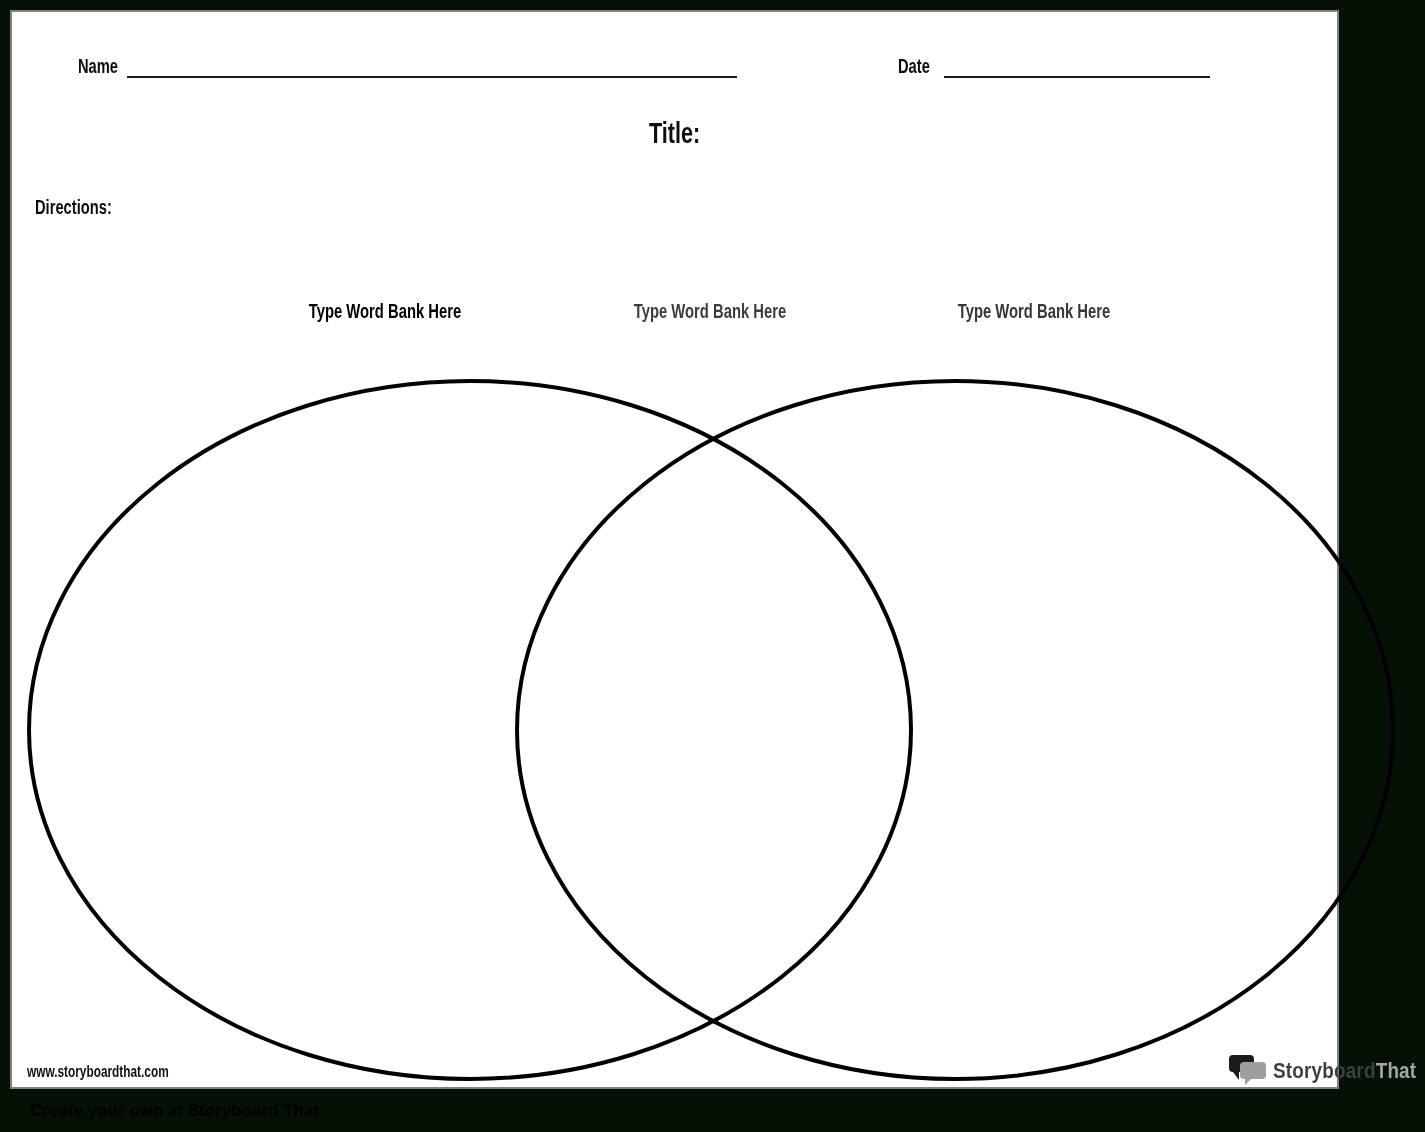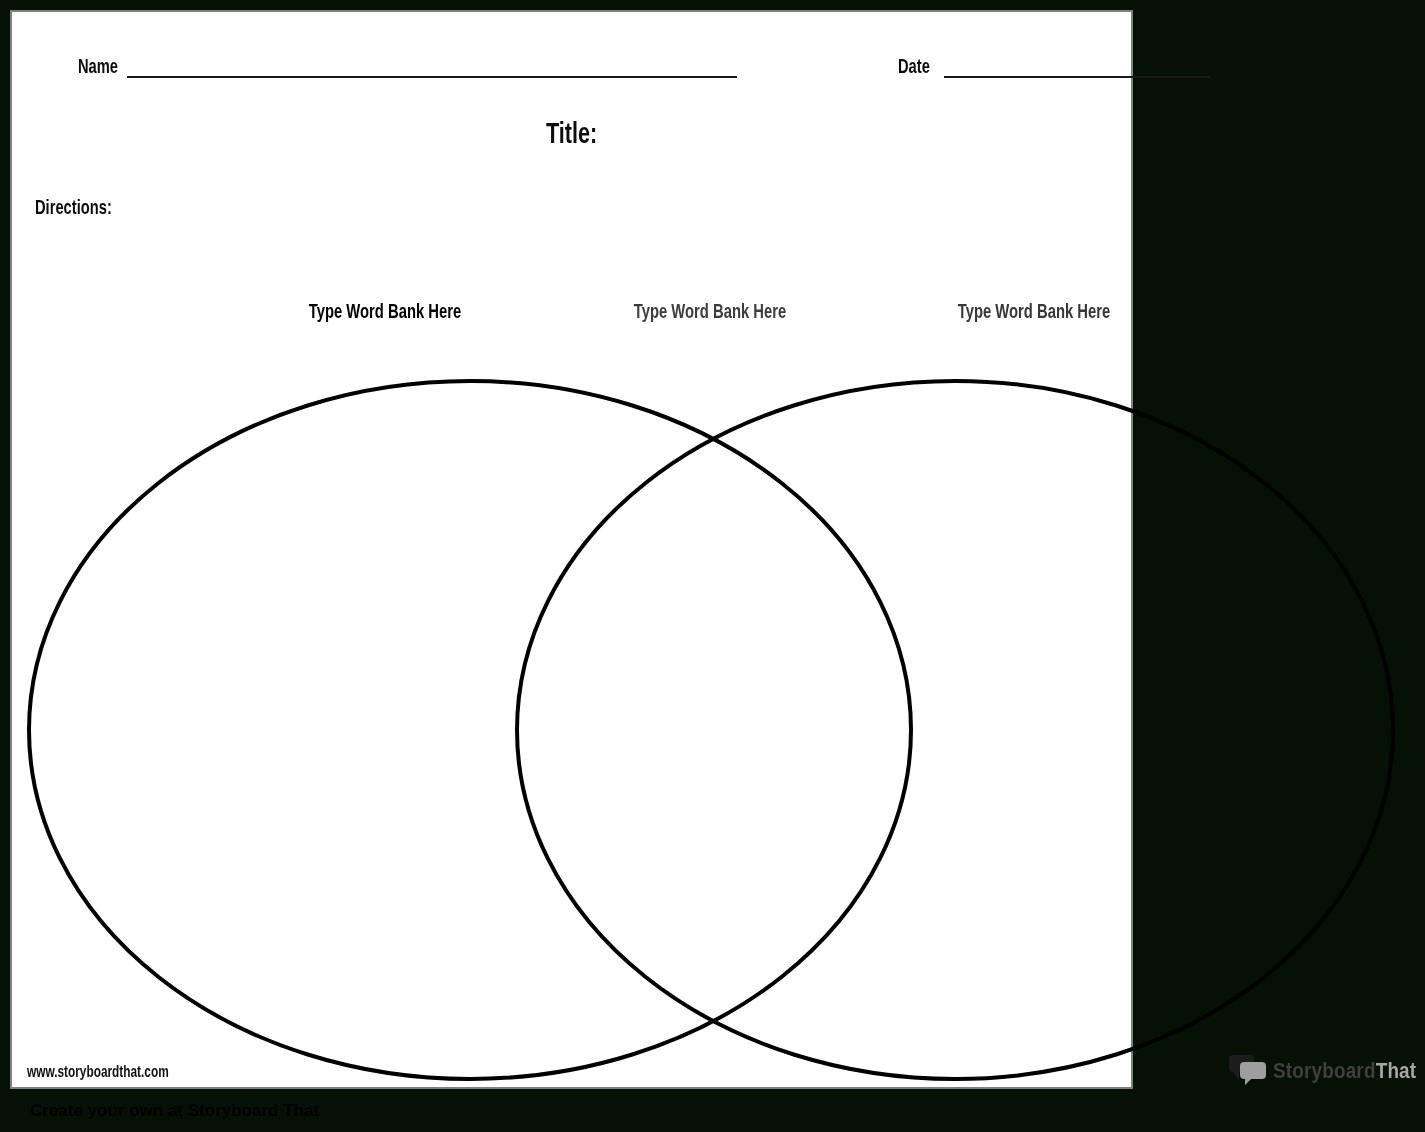--- a/index.html
+++ b/index.html
@@ -5,21 +5,21 @@
   * { margin:0; padding:0; box-sizing:border-box; }
   html,body { width:1425px; height:1132px; }
   body {
     position:relative;
     background:#041104;
     font-family:"Liberation Sans", sans-serif;
     overflow:hidden;
   }
   .page {
     position:absolute; left:10px; top:10px;
-    width:1123px; height:1079px;
+    width:1329px; height:1079px;
     background:#ffffff;
     border:2px solid #808080;
   }
   .ws-label {
     position:absolute;
     font-weight:bold;
     color:#0d0d0d;
     white-space:nowrap;
     transform:scaleX(0.70);
     transform-origin:left center;

